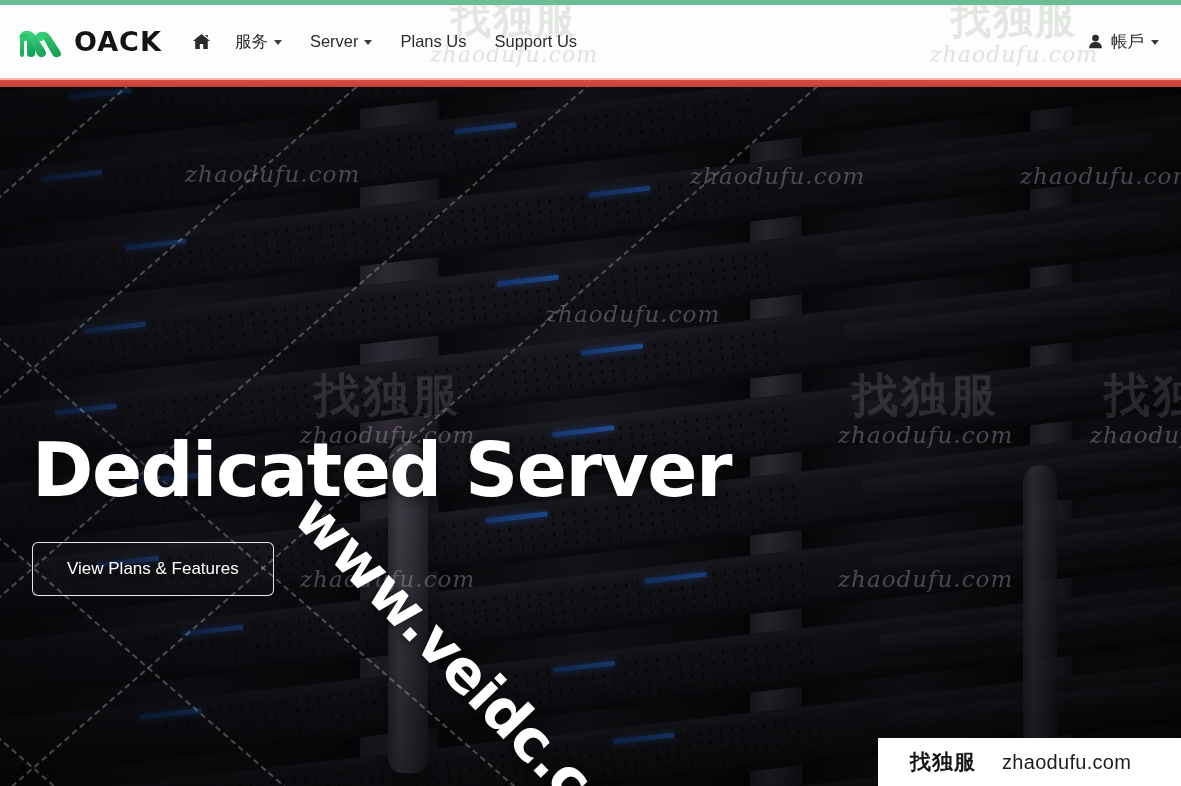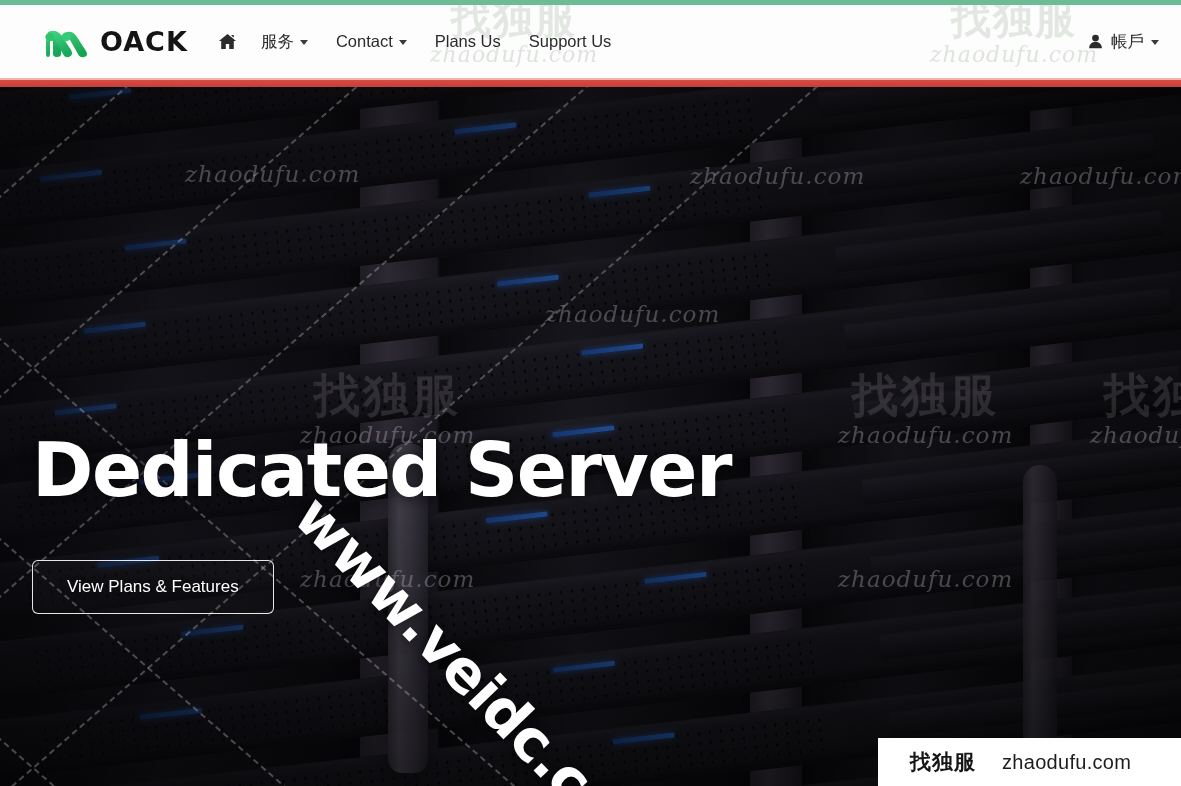--- a/index.html
+++ b/index.html
@@ -25,21 +25,21 @@
   }
   .redbar {
     position:absolute; top:80px; left:0; width:1181px; height:7px;
     background:linear-gradient(180deg,#d94a42 0%,#c3403a 100%);
   }
 
   
   .header-inner {
     position:relative; z-index:3;
     height:73px; display:flex; align-items:center;
-    padding-left:42px; padding-right:22px;text-align:center;
+    padding-left:16px; padding-right:22px;text-align:center;
   }
   .logo { display:flex; align-items:center; gap:0px; margin-right:20px; }
   .logo-mark { width:56px; height:32px; flex:0 0 auto; }
   .logo-text {
     font-family:"DejaVu Sans", sans-serif;
     font-size:27px; font-weight:700; letter-spacing:1px;
     color:#141414; line-height:1; margin-left:2px;
   }
   .nav { display:flex; align-items:center; gap:0px; }
   .nav-item {
@@ -180,21 +180,21 @@
     font-family:"DejaVu Sans", sans-serif;
     font-size:74px; font-weight:700; color:#ffffff;
     letter-spacing:-1.5px; line-height:1.05;
     text-shadow:0 2px 16px rgba(0,0,0,0.6);
   }
   .hero-sub {
     margin-top:20px; font-size:24px; font-style:italic; color:#f2f2f4;
     letter-spacing:0.5px; text-shadow:0 2px 10px rgba(0,0,0,0.65);
   }
   .cta {
-    display:inline-block; margin-top:50px;
+    display:inline-block; margin-top:32px;
     padding:16px 34px; border:1.5px solid rgba(255,255,255,0.9);
     border-radius:6px; color:#ffffff; font-size:17px;
     background:rgba(255,255,255,0.02); cursor:pointer;
     text-shadow:0 1px 6px rgba(0,0,0,0.6);
   }
 
   
   .badge {
     position:absolute; right:0; bottom:0; z-index:20;
     width:303px; height:48px; background:#ffffff;
@@ -252,21 +252,21 @@
           <svg width="19" height="19" viewBox="0 0 20 20">
             <path d="M10 2 L19 9.5 L16.6 9.5 L16.6 18 L11.8 18 L11.8 12.6 L8.2 12.6 L8.2 18 L3.4 18 L3.4 9.5 L1 9.5 Z" fill="#2b2b2b"></path>
             <path d="M14.2 3.2 L16.6 3.2 L16.6 6 L14.2 4Z" fill="#2b2b2b"></path>
           </svg>
         </div>
         <div class="nav-item">
           <span>服务</span>
           <i class="caret"></i>
         </div>
         <div class="nav-item">
-          <span>Contact</span>
+          <span>Server</span>
           <i class="caret"></i>
         </div>
         <div class="nav-item">
           <span>Plans Us</span>
         </div>
         <div class="nav-item">
           <span>Support Us</span>
         </div>
       </div>
 

